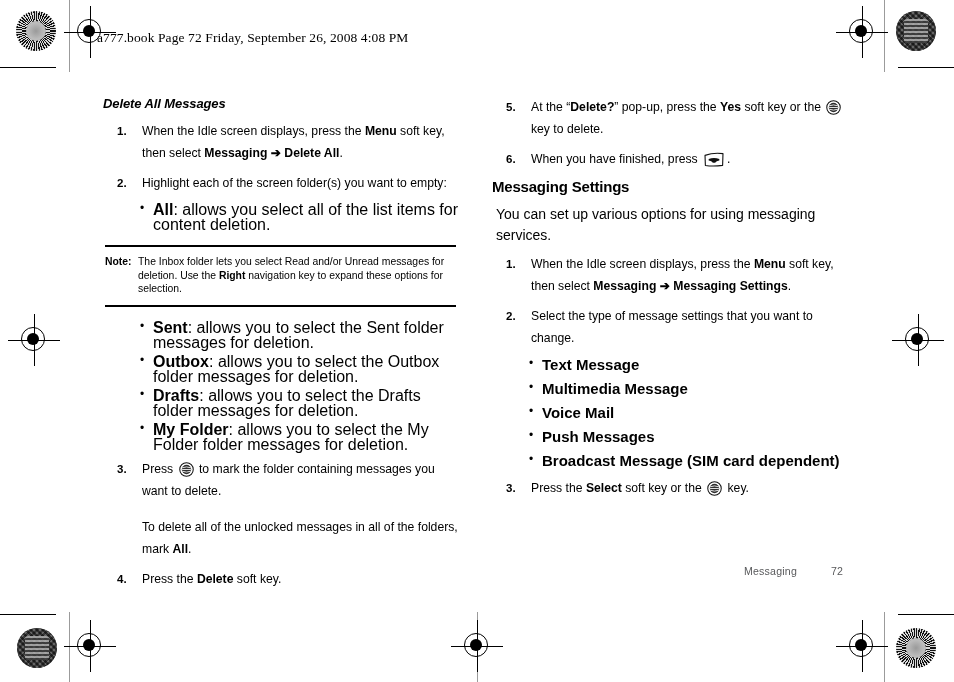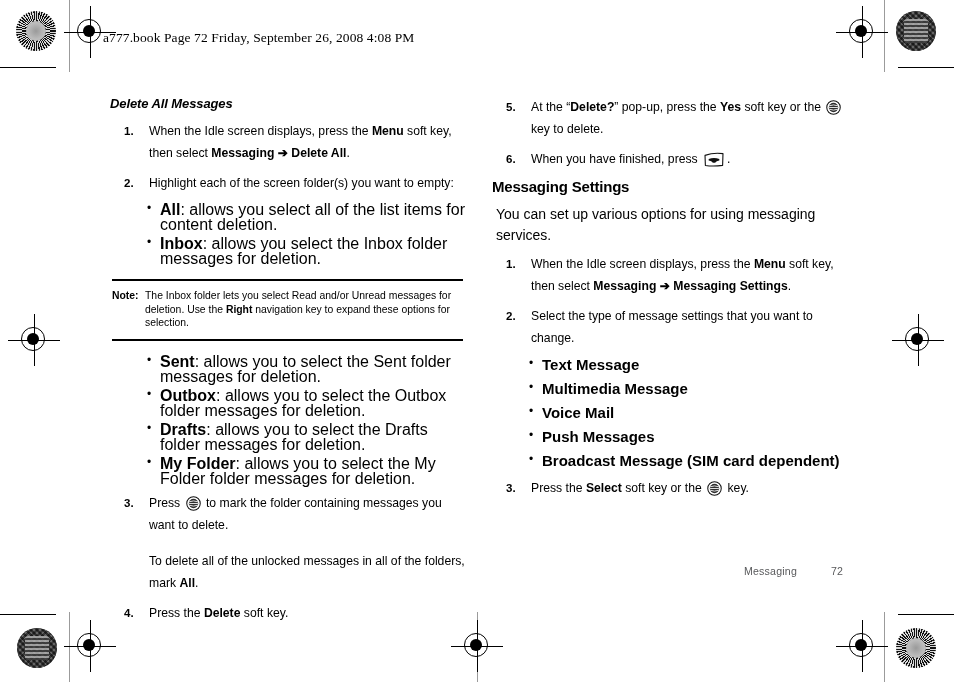--- a/index.html
+++ b/index.html
@@ -101,35 +101,35 @@
   }
   .trim-gray {
     position: absolute;
     background: #9b9b9b;
     pointer-events: none;
   }
 
   
   .file-header {
     position: absolute;
-    left: 103px;
+    left: 97px;
     top: 30px;
     font-family: "Liberation Serif", serif;
     font-size: 13.5px;
     letter-spacing: .1px;
     white-space: nowrap;
   }
 
   
   .col {
     position: absolute;
     top: 96px;
     width: 360px;
   }
-  .col-left  { left: 110px; }
+  .col-left  { left: 103px; }
   .col-right { left: 492px; }
 
   h2.sec-italic {
     margin: 0 0 9px 0;
     font-size: 13px;
     font-weight: bold;
     font-style: italic;
     letter-spacing: -.1px;
   }
   h2.sec-head {
@@ -309,21 +309,20 @@
 <div class="file-header">a777.book  Page 72  Friday, September 26, 2008  4:08 PM</div>
 
 <div class="col col-left">
   <h2 class="sec-italic">Delete All Messages</h2>
   <ol class="steps" id="left-steps-top">
       <li><span class="num">1.</span><span><span>When the Idle screen displays, press the </span><b>Menu</b><span> soft key, then select </span><b>Messaging</b><b> ➔ </b><b>Delete All</b><span>.</span></span></li>
       <li><span class="num">2.</span><span><span>Highlight each of the screen folder(s) you want to empty:</span></span></li>
     </ol>
   <ul class="bul indent" id="left-bullets-top">
       <li><b>All</b><span>: allows you select all of the list items for content deletion.</span></li>
-      <li><b>Inbox</b><span>: allows you select the Inbox folder messages for deletion.</span></li>
     </ul>
   <div class="note">
     <div class="note-inner">
       <span class="note-label">Note:</span>
       <span id="note-text"><span>The Inbox folder lets you select Read and/or Unread messages for deletion. Use the </span><b>Right</b><span> navigation key to expand these options for selection.</span></span>
     </div>
   </div>
   <ul class="bul indent" id="left-bullets-bottom">
       <li><b>Sent</b><span>: allows you to select the Sent folder messages for deletion.</span></li>
       <li><b>Outbox</b><span>: allows you to select the Outbox folder messages for deletion.</span></li>

